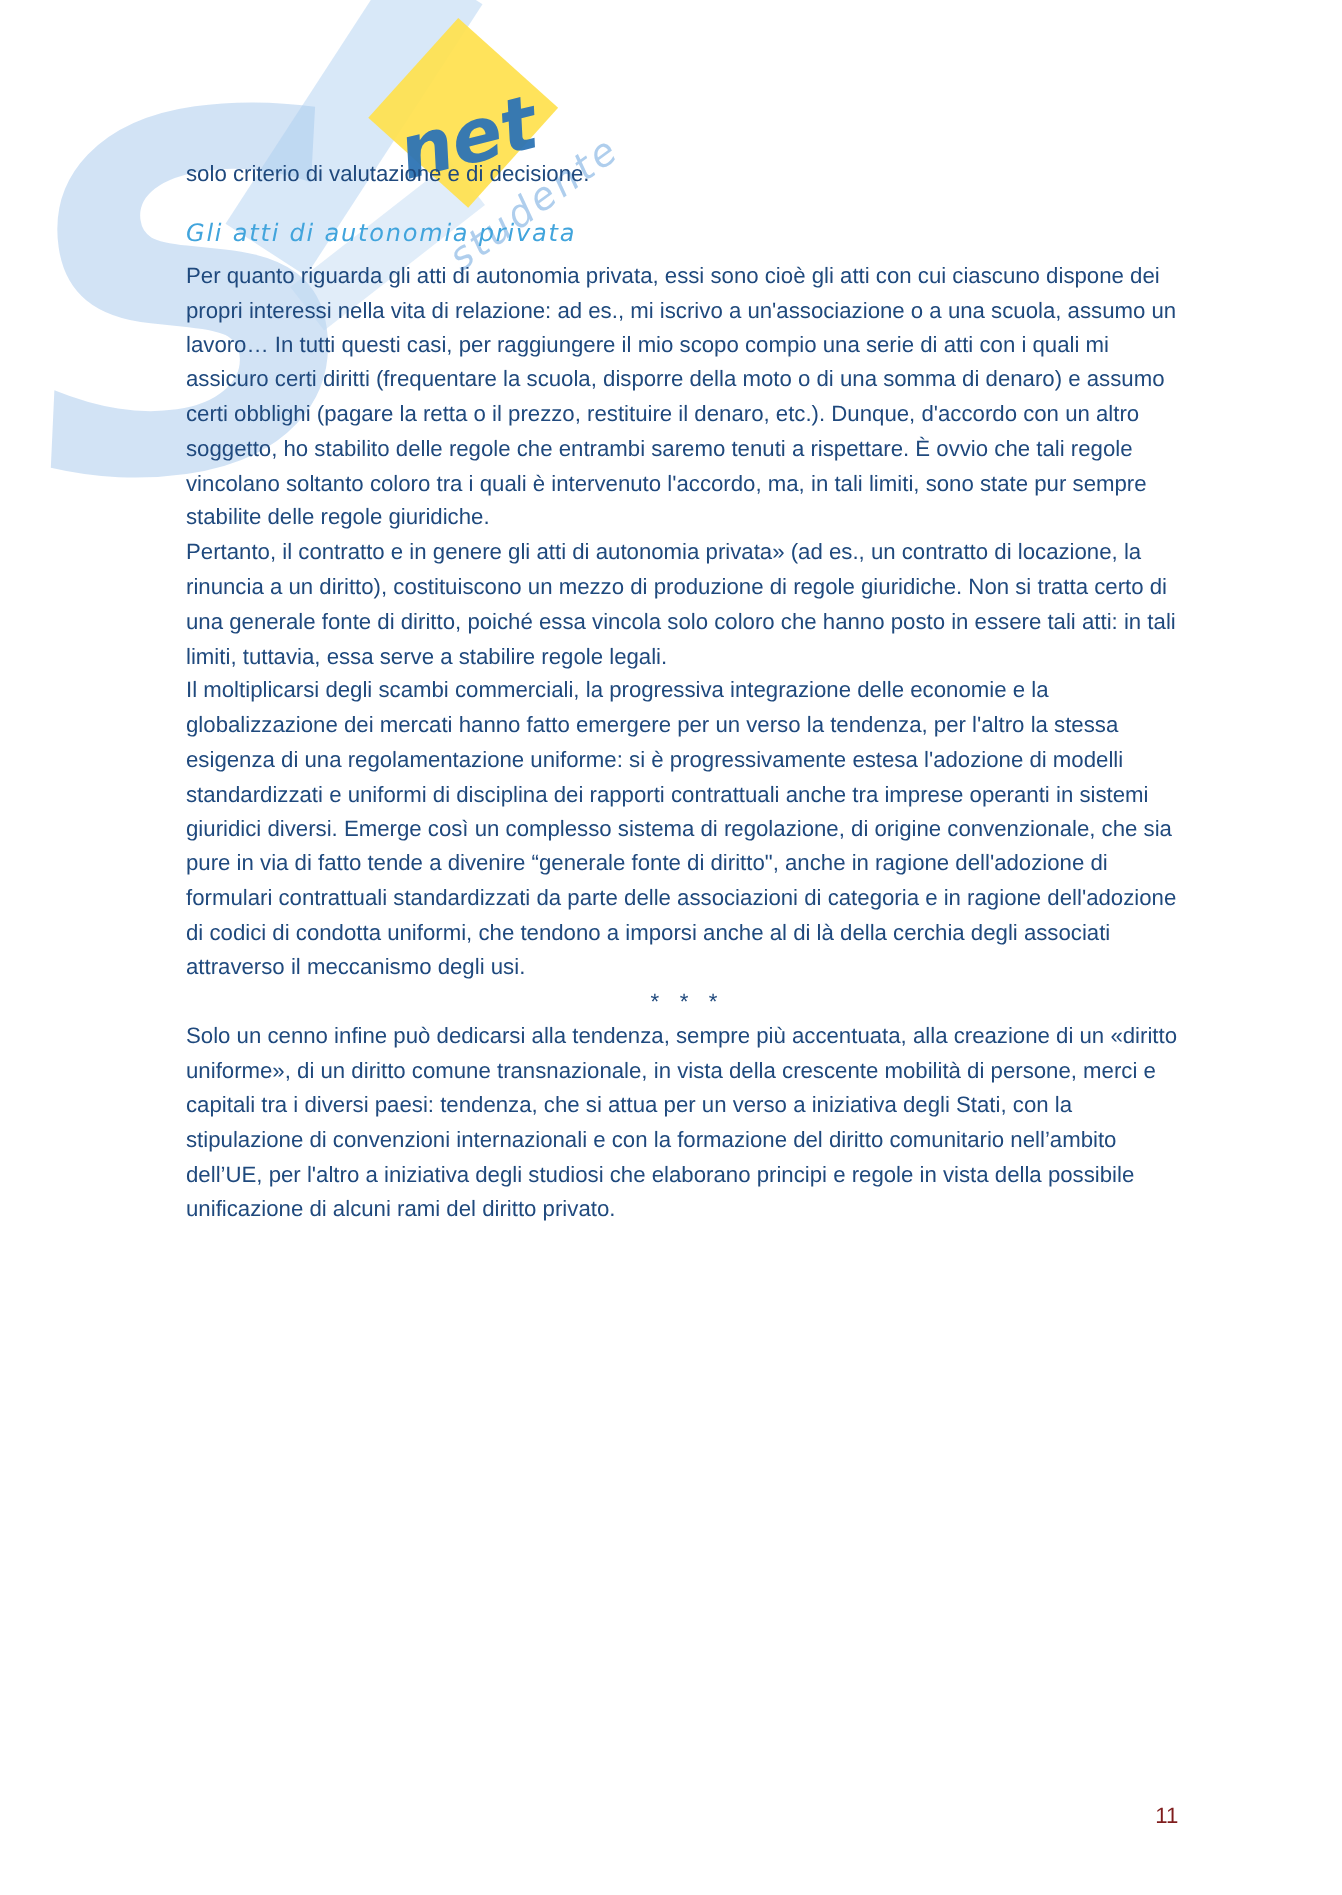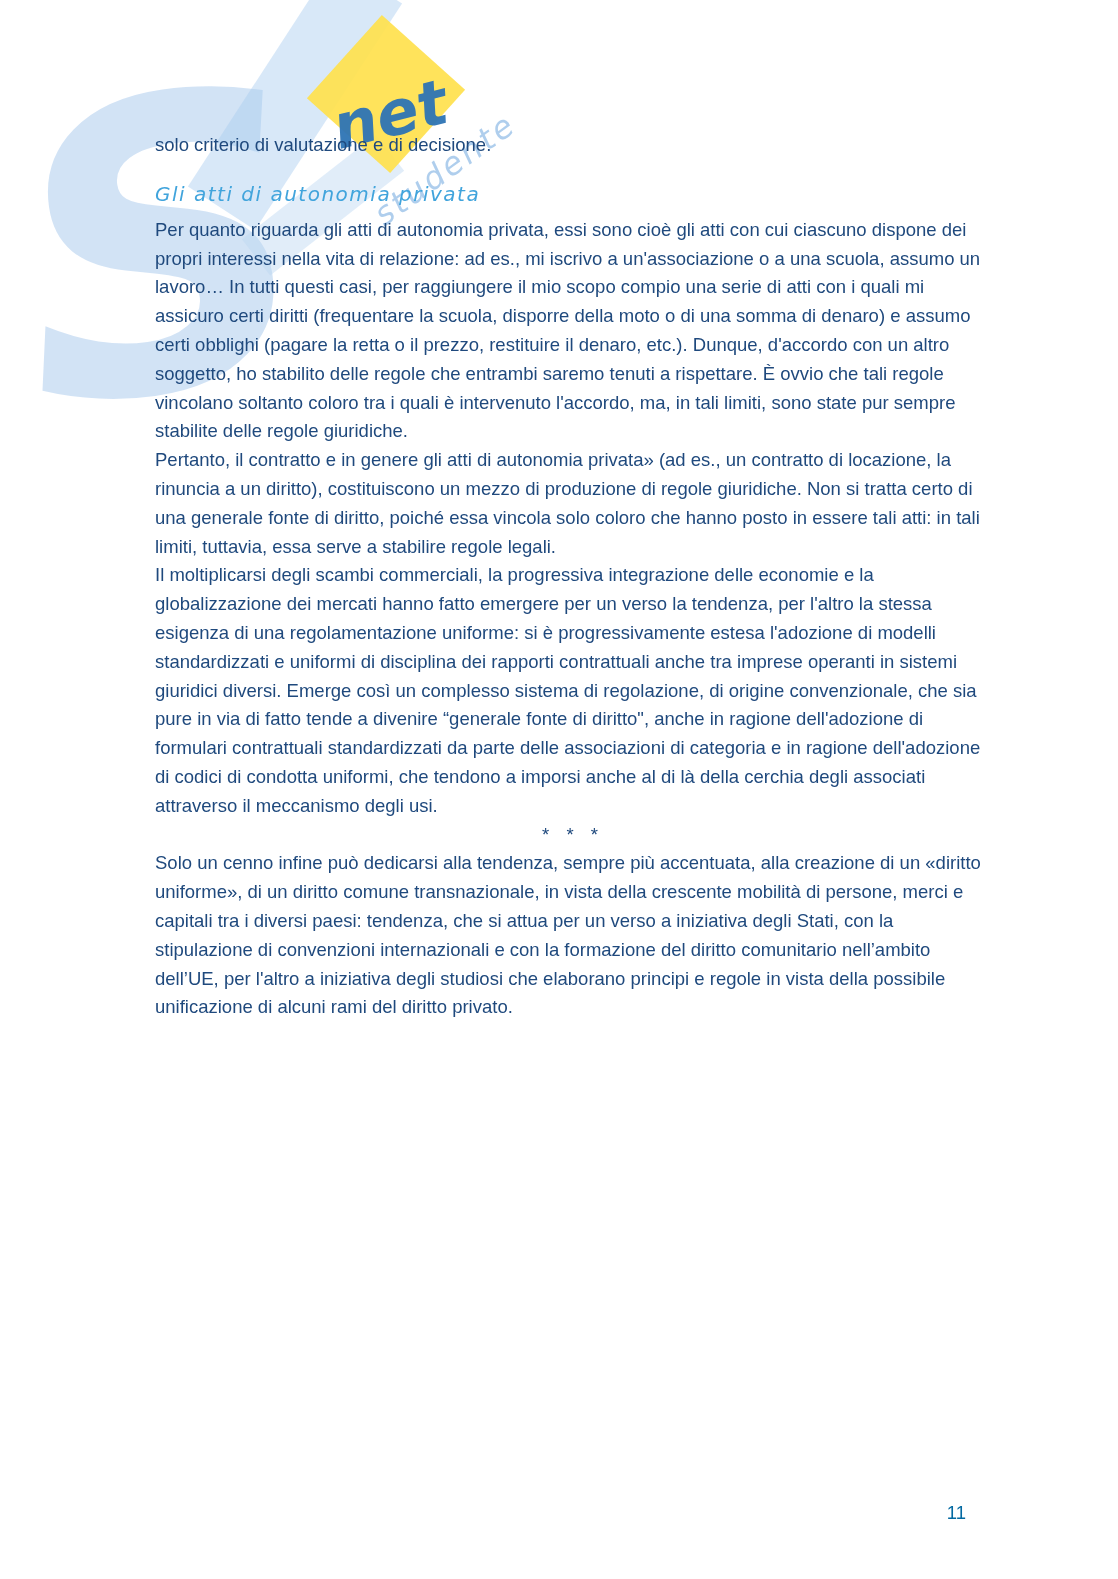--- a/index.html
+++ b/index.html
@@ -121,24 +121,24 @@
     letter-spacing: 1.5px;
     font-style: italic;
   }
   .separator {
     text-align: center;
     letter-spacing: 6px;
     line-height: 28.8px;
   }
   .page-number {
     position: absolute;
-    right: 152px;
+    right: 136px;
     bottom: 54px;
     z-index: 1;
-    color: #0369a1;
+    color: #7f1d1d;
     font-size: 18.5px;
     line-height: 24px;
   }
 </style>
 </head>
 <body>
 
 <div class="page">
 
   <div class="watermark">

